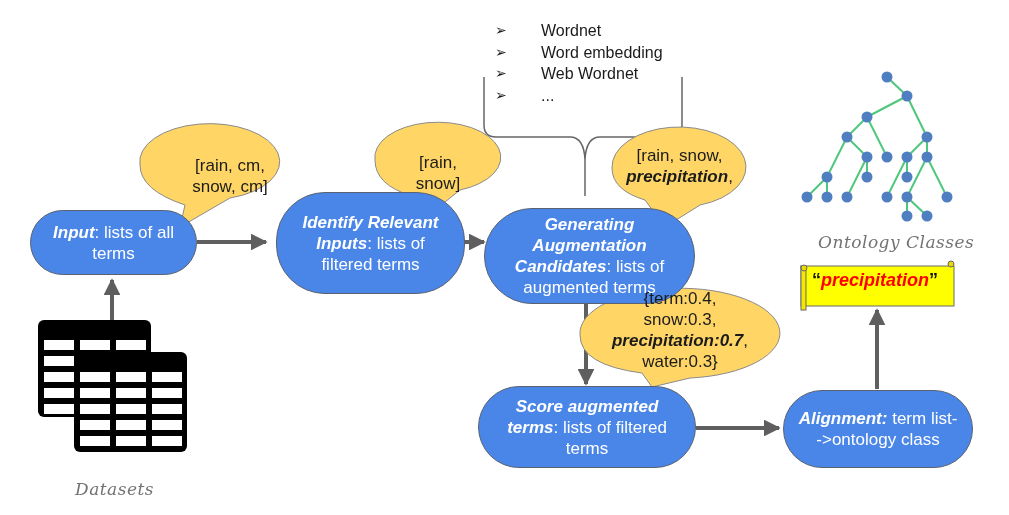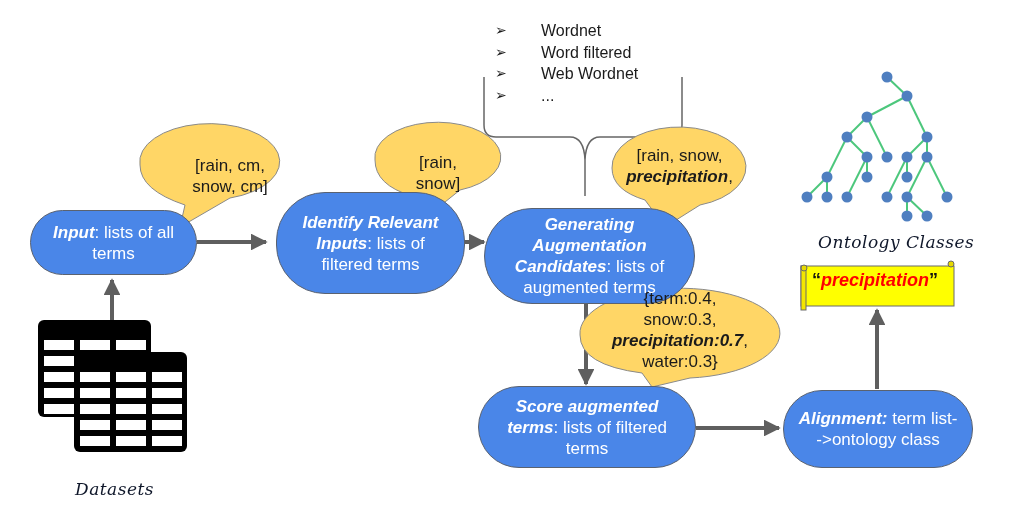--- a/index.html
+++ b/index.html
@@ -17,21 +17,21 @@
   .bubble-text {
     position: absolute; text-align: center; color: #1b1b1b;
     font-size: 17px; line-height: 21px;
   }
   .bubble-text .bi { font-weight: bold; font-style: italic; }
   .tools { position: absolute; left: 495px; top: 20px; font-size: 16px; line-height: 21.5px; color: #1b1b1b; }
   .tools .row { display: flex; }
   .tools .arrow { width: 46px; font-size: 14px; }
   .label-script {
     position: absolute; font-family: "DejaVu Serif", serif; font-style: italic;
-    font-size: 17px; color: #0f172a; letter-spacing: 0.5px;
+    font-size: 17px; color: #737373; letter-spacing: 0.5px;
   }
   .scroll-text {
     position: absolute; left: 800px; top: 270px; width: 150px; text-align: center;
     font-size: 18px; font-weight: bold; font-style: italic; color: #ff0000;
   }
   .scroll-text .q { color: #111; font-style: normal; }
 </style>
 </head>
 <body>
 
@@ -189,21 +189,21 @@
   <div>water:0.3}</div>
 </div>
 
 <div class="tools">
   <div class="row">
       <span class="arrow">➢</span>
       <span>Wordnet</span>
     </div>
   <div class="row">
       <span class="arrow">➢</span>
-      <span>Word filtered</span>
+      <span>Word embedding</span>
     </div>
   <div class="row">
       <span class="arrow">➢</span>
       <span>Web Wordnet</span>
     </div>
   <div class="row">
       <span class="arrow">➢</span>
       <span>...</span>
     </div>
 </div>

